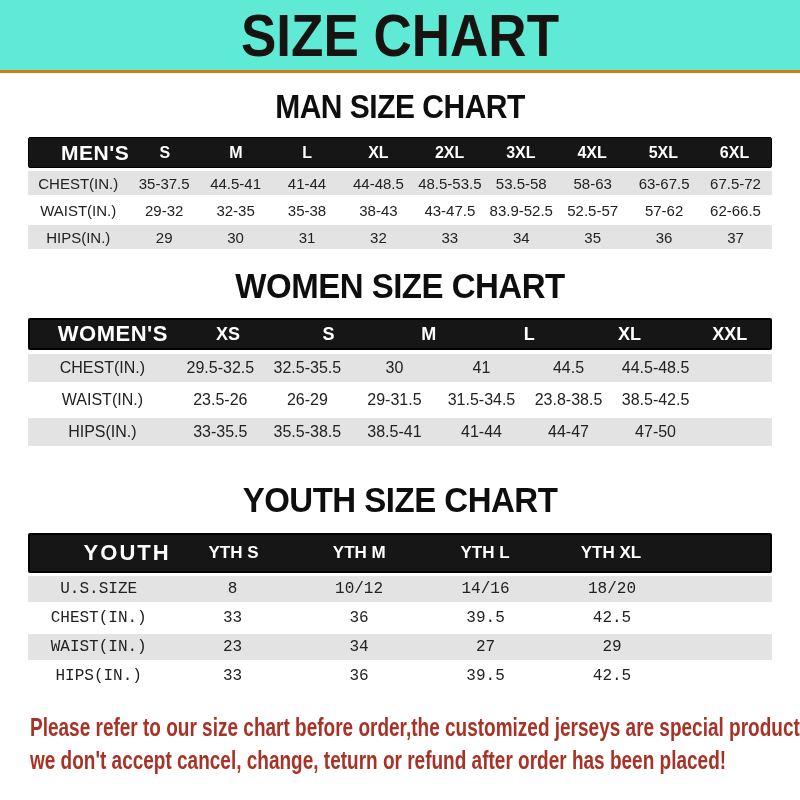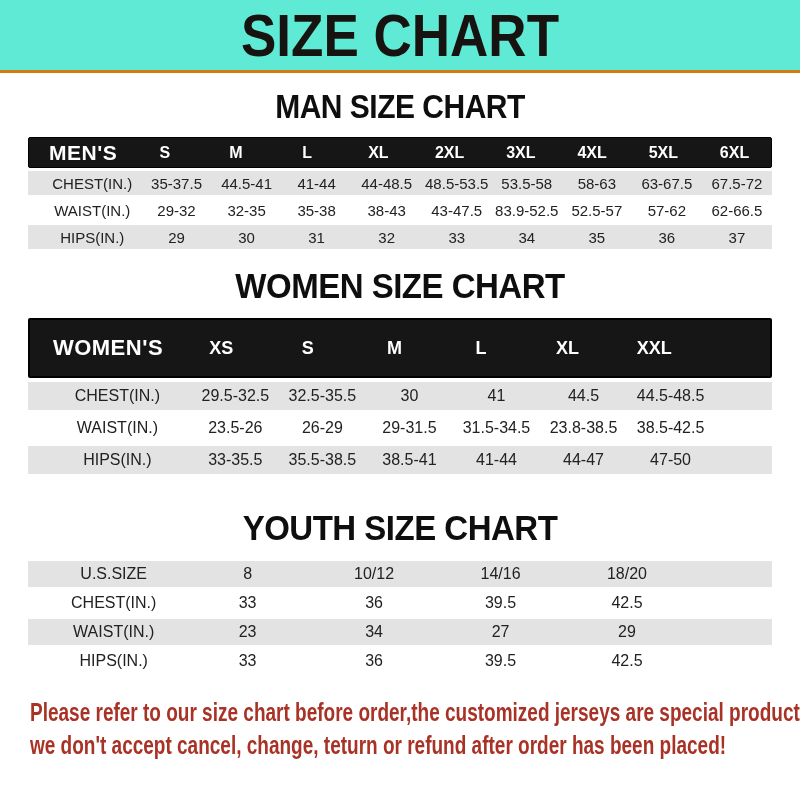--- a/index.html
+++ b/index.html
@@ -27,44 +27,44 @@
   
   .tbl{width:744px;margin:14px auto 0 auto;}
   .hdr{
     display:flex;align-items:center;background:#161616;color:#ffffff;
     border:1px solid #000;border-radius:2px;box-sizing:border-box;
   }
   .row{display:flex;align-items:center;margin-top:3px;}
   .row.gray{background:#E3E3E3;}
   .row.white{background:#ffffff;}
   .cell{text-align:center;box-sizing:border-box;white-space:nowrap;}
-  .hlabel{font-weight:800;text-align:center;padding-left:8px;letter-spacing:0.5px;}
+  .hlabel{font-weight:800;text-align:right;padding-left:8px;letter-spacing:0.5px;}
   .hcol{font-weight:600;}
-  .rlabel{font-size:15px;color:#222;text-align:center;margin-left:15px;}
+  .rlabel{font-size:15px;color:#222;text-align:center;}
   .rval{color:#222;}
   
   .t-men .hdr{height:31px;}
   .t-men .row{height:24px;}
   .t-men .c-label{width:13.5%;}
   .t-men .c-val{width:9.6%;}
   .t-men .hlabel{font-size:21px;}
   .t-men .hcol{font-size:16px;}
   .t-men .rval{font-size:15px;}
   
-  .t-women .hdr{height:60px;border-width:2px;}
+  .t-women .hdr{height:32px;border-width:2px;gap:20px;}
   .t-women .row{height:28px;margin-top:4px;}
   .t-women .c-label{width:20%;}
   .t-women .c-val{width:11.7%;}
   .t-women .hlabel{font-size:22px;}
   .t-women .hcol{font-size:18px;}
   .t-women .rval{font-size:16px;}
   .t-women .rlabel{font-size:16px;}
   
   .t-youth .hdr{height:40px;border-width:2px;}
-  .t-youth .row{height:26px;}
+  .t-youth .row{height:26px;font-family:Liberation Mono, monospace;}
   .t-youth .c-label{width:19%;}
   .t-youth .c-val{width:17%;}
   .t-youth .hlabel{font-size:22px;letter-spacing:2px;}
   .t-youth .hcol{font-size:17px;}
   .t-youth .rval{font-size:16px;}
   .t-youth .rlabel{font-size:16px;}
   
   .footer{
     margin:22px 0 0 30px;color:#A93226;font-weight:600;
     transform:scaleX(0.76);transform-origin:0 0;width:131%;
@@ -170,20 +170,27 @@
         <div class="cell c-val rval">41-44</div>
         <div class="cell c-val rval">44-47</div>
         <div class="cell c-val rval">47-50</div>
       </div>
     </div>
 </section>
 
 <section id="sec-youth">
   <h2 class="sec-heading">YOUTH SIZE CHART</h2>
   <div class="tbl t-youth">
+      <div class="hdr">
+        <div class="cell c-label hlabel">YOUTH</div>
+        <div class="cell c-val hcol">YTH S</div>
+        <div class="cell c-val hcol">YTH M</div>
+        <div class="cell c-val hcol">YTH L</div>
+        <div class="cell c-val hcol">YTH XL</div>
+      </div>
       <div class="row gray">
         <div class="cell c-label rlabel">U.S.SIZE</div>
         <div class="cell c-val rval">8</div>
         <div class="cell c-val rval">10/12</div>
         <div class="cell c-val rval">14/16</div>
         <div class="cell c-val rval">18/20</div>
       </div>
       <div class="row white">
         <div class="cell c-label rlabel">CHEST(IN.)</div>
         <div class="cell c-val rval">33</div>

